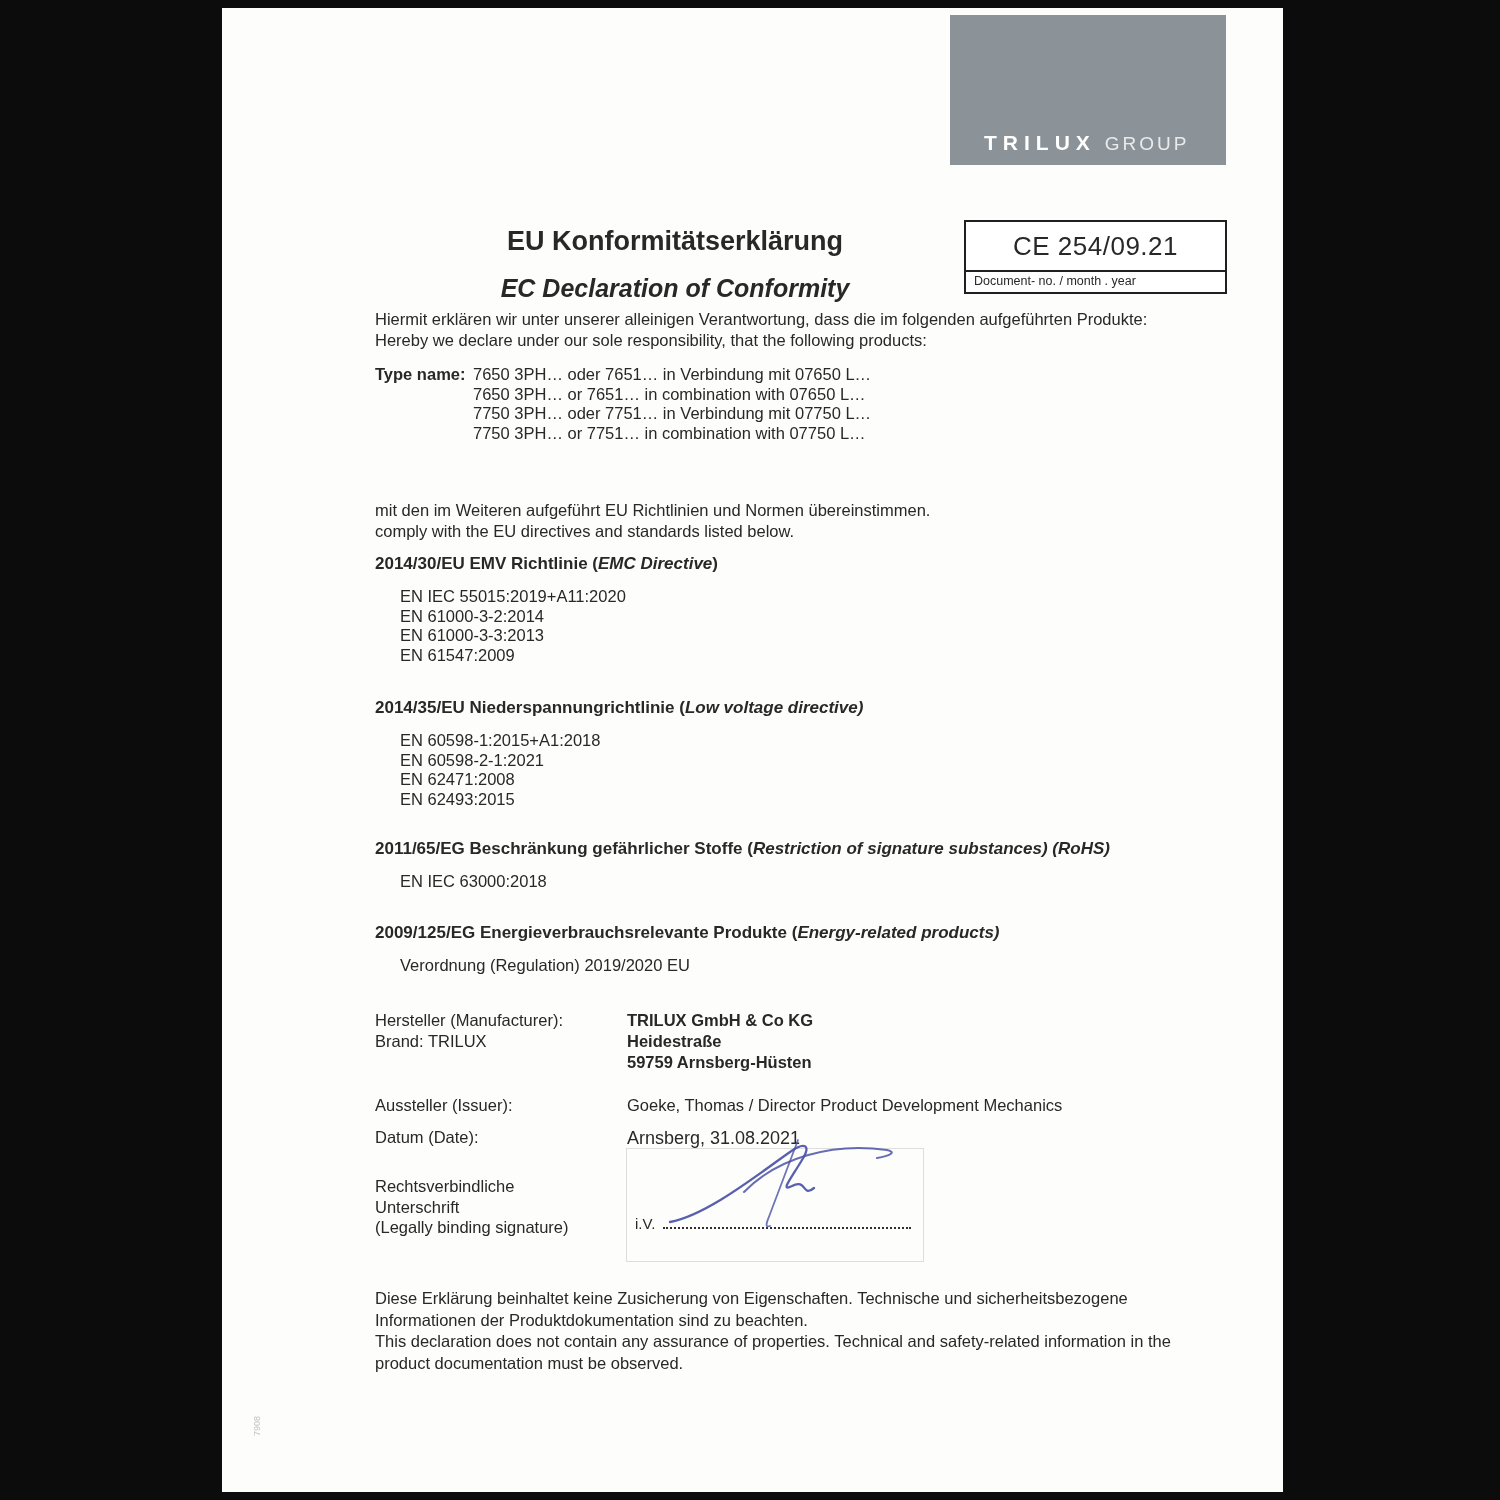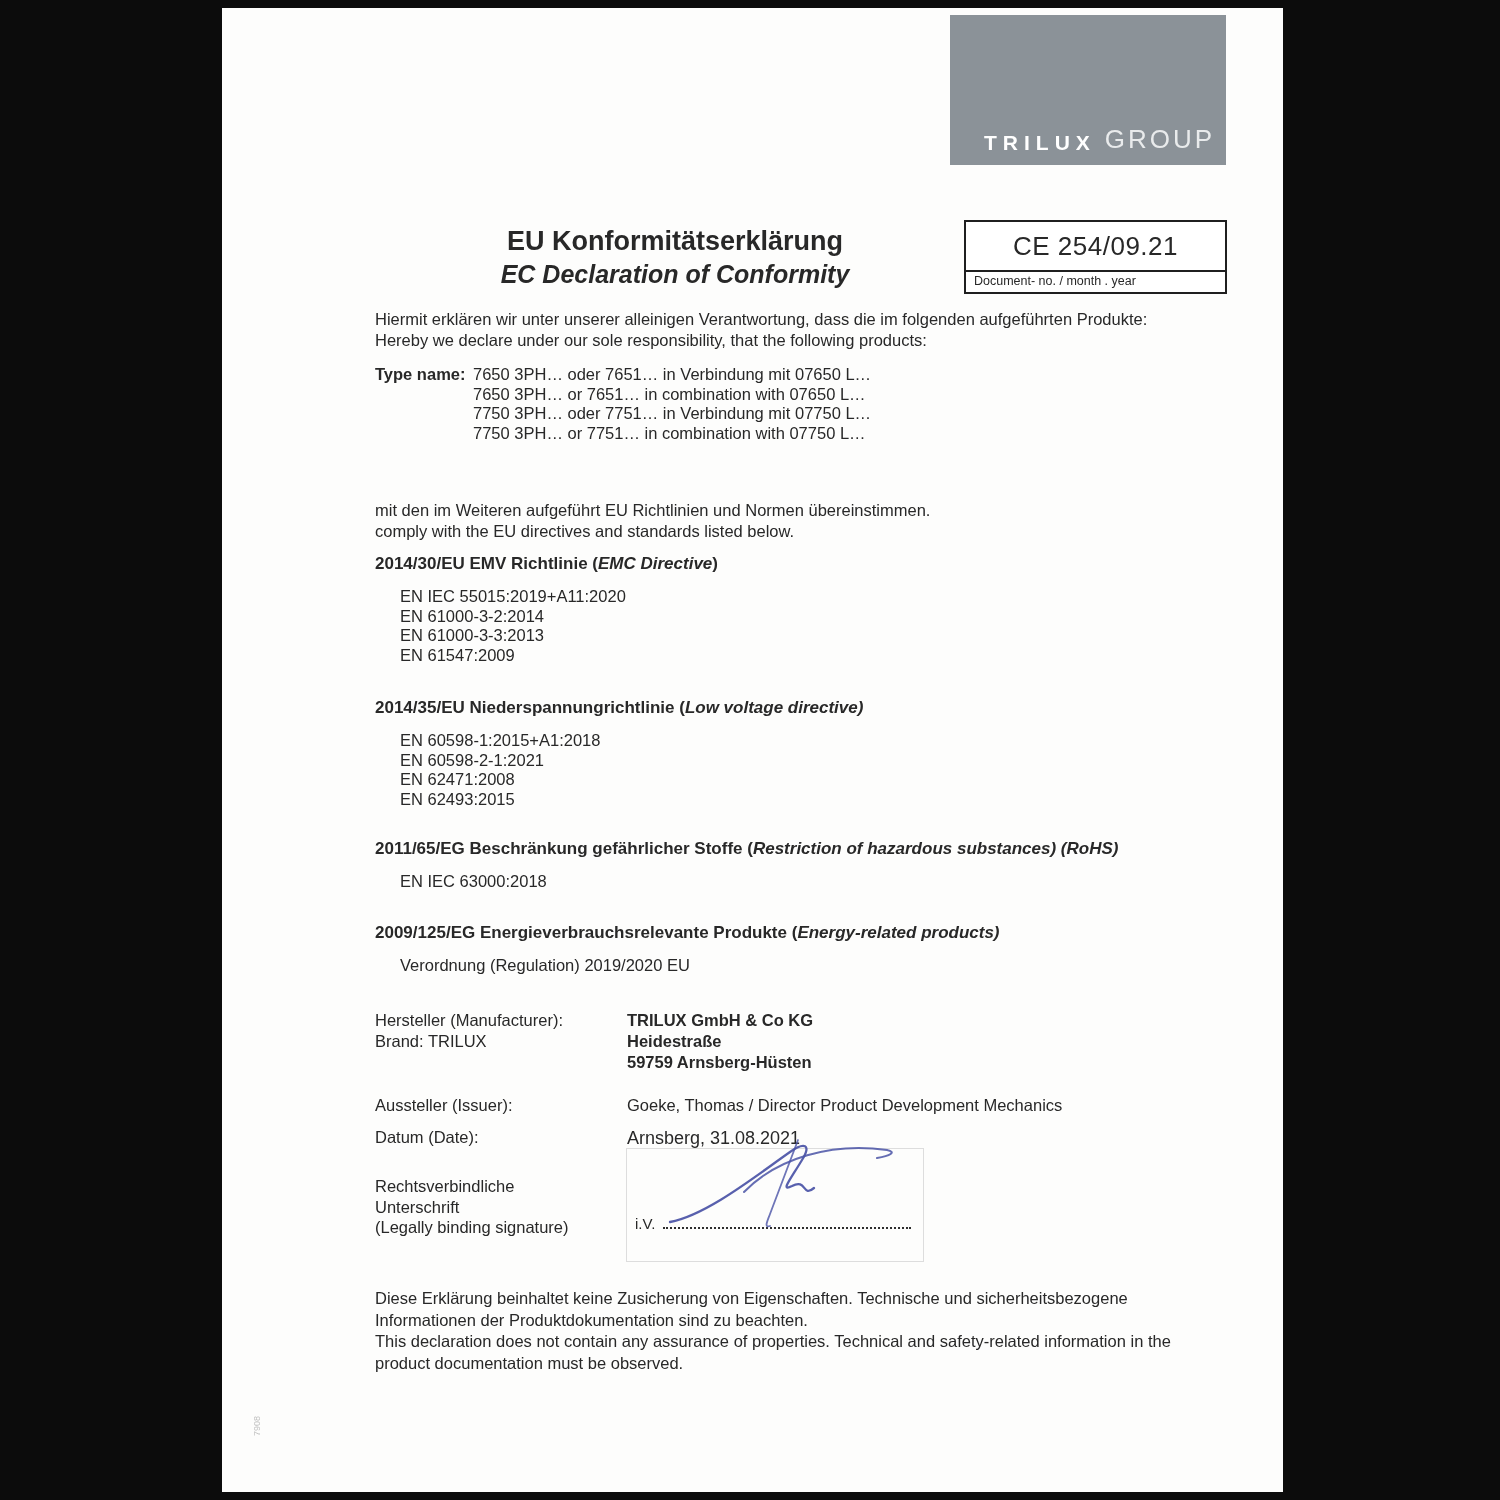--- a/index.html
+++ b/index.html
@@ -7,25 +7,25 @@
           font-family:"Liberation Sans","DejaVu Sans",sans-serif;color:#282828;}
   .page{position:absolute;left:222px;top:8px;width:1061px;height:1484px;background:#fdfdfc;overflow:hidden;}
   .abs{position:absolute;}
   .b{font-weight:bold;}
   .i{}
   .bi{font-weight:bold;font-style:italic;}
 
   .logo{left:728px;top:7px;width:276px;height:150px;background:#8b9298;
         display:flex;align-items:flex-end;padding:0 0 10px 34px;box-sizing:border-box;gap:9px;}
   .logo-trilux{color:#ffffff;font-weight:bold;font-size:21px;letter-spacing:6px;}
-  .logo-group{color:#e9ebec;font-size:26px;letter-spacing:3px;}
+  .logo-group{color:#e9ebec;font-size:19px;letter-spacing:3px;}
 
   .title-block{left:153px;top:218px;width:600px;text-align:center;line-height:1.15;}
   .t1{font-size:27px;}
-  .t2{font-size:25px;margin-top:3px;}
+  .t2{font-size:25px;margin-top:17px;}
 
   .ce-box{left:742px;top:212px;width:263px;height:74px;border:2px solid #1f1f1f;box-sizing:border-box;
           display:flex;flex-direction:column;background:#fff;}
   .ce-num{flex:1;display:flex;align-items:center;justify-content:center;font-size:26px;letter-spacing:.5px;text-align:right;}
   .ce-cap{border-top:2px solid #1f1f1f;font-size:12.5px;padding:2px 6px 4px 8px;}
 
   .intro{left:153px;top:301px;width:890px;font-size:16.5px;line-height:21px;}
 
   .typeblock{left:153px;top:357px;font-size:16.5px;line-height:19.5px;}
   .type-label{position:absolute;left:0;top:0;font-weight:bold;}
@@ -114,21 +114,21 @@
       <div class="h"><span>2014/35/EU Niederspannungrichtlinie (</span><span class="bi">Low voltage directive)</span><span></span></div>
       <div class="std">
         <div>EN 60598-1:2015+A1:2018</div>
         <div>EN 60598-2-1:2021</div>
         <div>EN 62471:2008</div>
         <div>EN 62493:2015</div>
       </div>
     </div>
 
     <div class="abs section s3">
-      <div class="h"><span>2011/65/EG Beschränkung gefährlicher Stoffe (</span><span class="bi">Restriction of hazardous substances) (RoHS)</span><span></span></div>
+      <div class="h"><span>2011/65/EG Beschränkung gefährlicher Stoffe (</span><span class="bi">Restriction of signature substances) (RoHS)</span><span></span></div>
       <div class="std">
         <div>EN IEC 63000:2018</div>
       </div>
     </div>
 
     <div class="abs section s4">
       <div class="h"><span>2009/125/EG Energieverbrauchsrelevante Produkte (</span><span class="bi">Energy-related products)</span><span></span></div>
       <div class="std"><span>Verordnung (</span><span class="i">Regulation</span><span>) 2019/2020 EU</span></div>
     </div>
 

